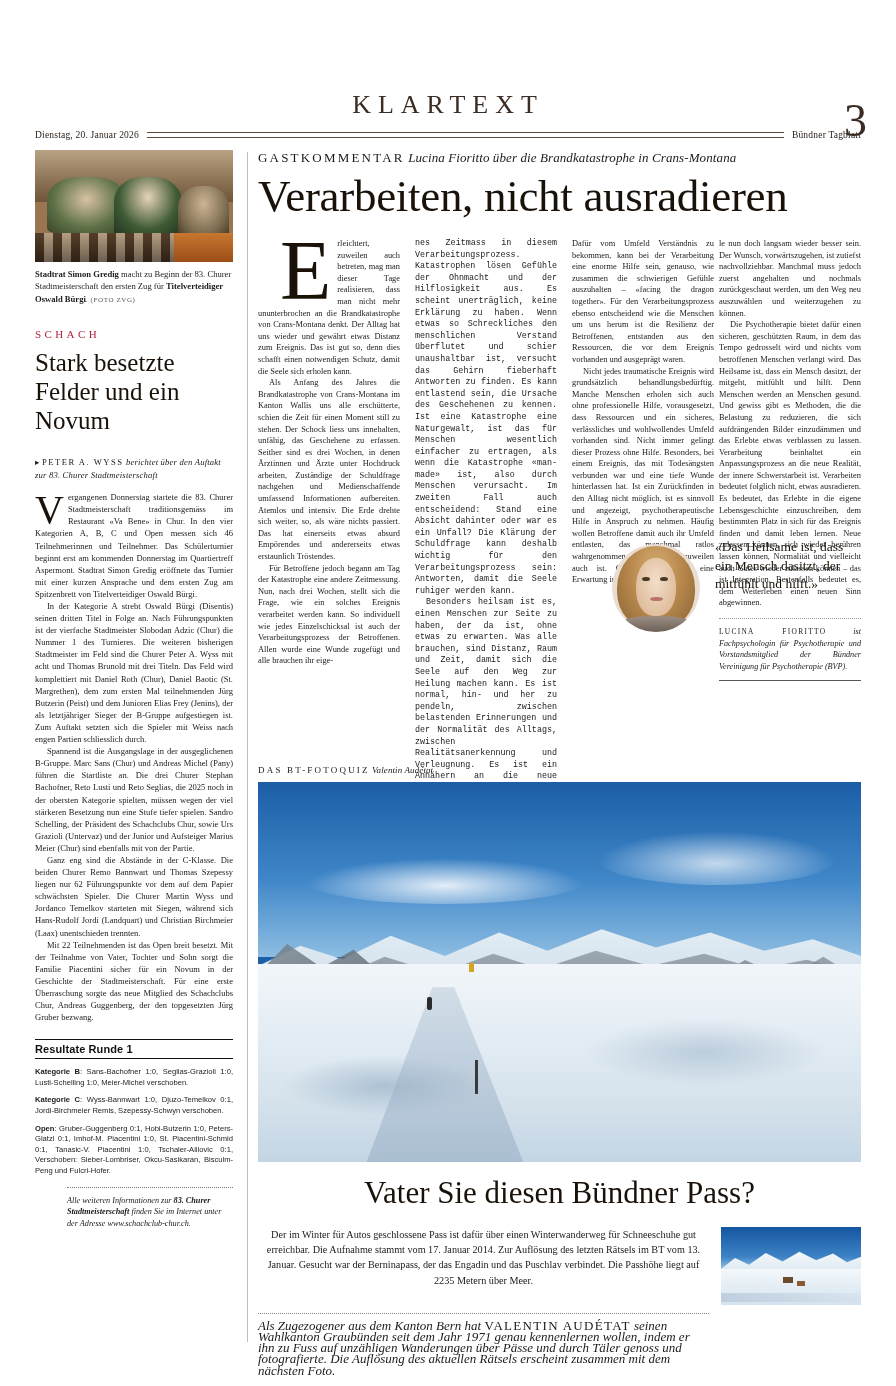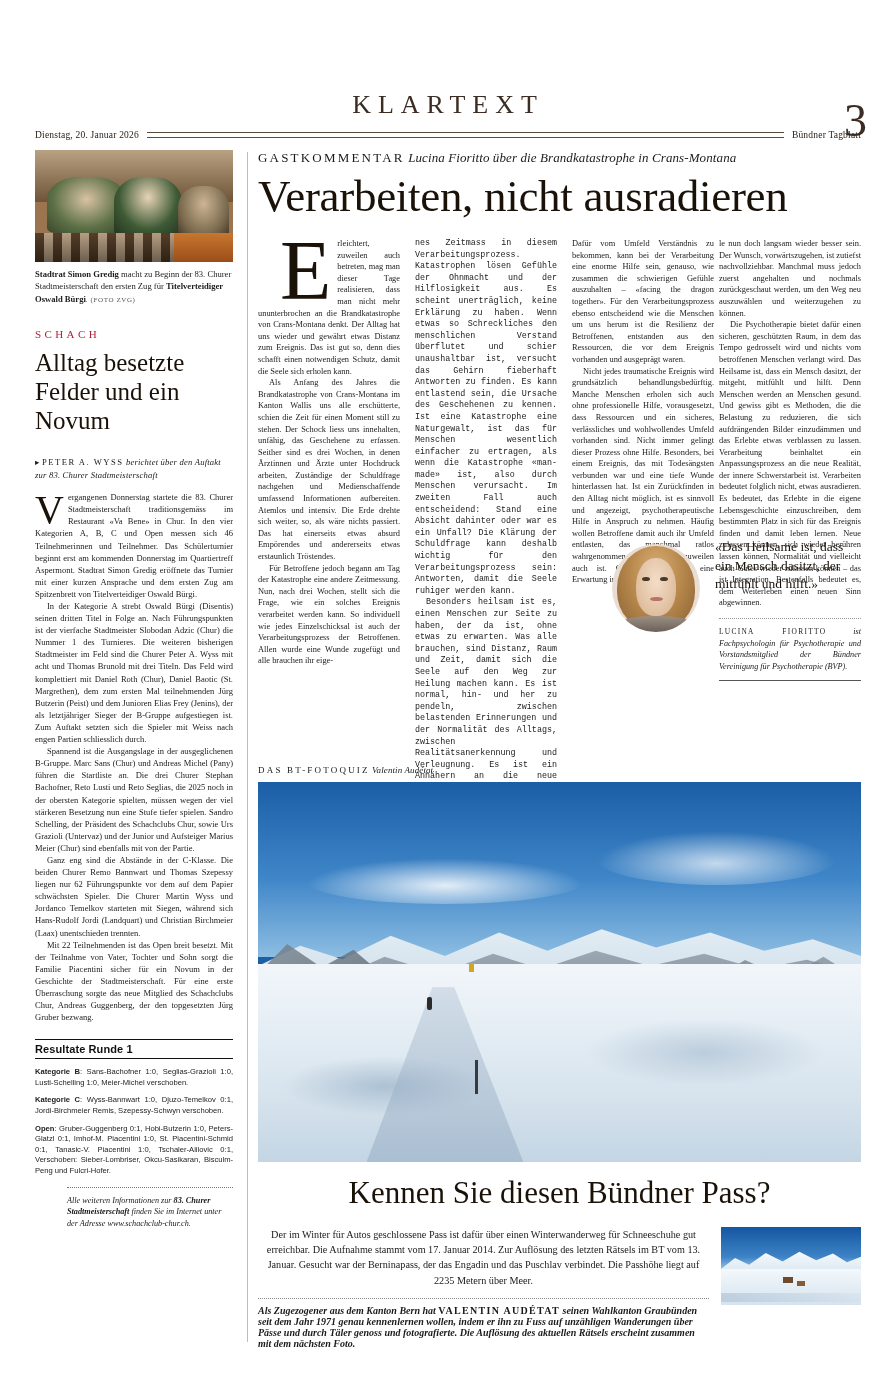--- a/index.html
+++ b/index.html
@@ -470,28 +470,27 @@
   .pass-text { width: 451px; }
   .pass-lead {
     font-size: 10.2px;
     line-height: 15.2px;
     color: #1a1a1a;
     margin: 0;
     text-align: center;
     font-family: "Liberation Serif", serif;
   }
   .pass-note {
-    margin-top: 10px;
+    margin-top: 25px;
     border-top: 1px dotted #888;
     padding-top: 6px;
-    font-size: 10px;
+    font-size: 13px;
     line-height: 11.2px;
     font-style: italic;
     color: #1a1a1a;
-    font-weight: bold;
   }
   .pass-note .pn-name { font-style: normal; letter-spacing: 1.3px; }
 
   .pass-thumb {
     width: 140px;
     height: 78px;
     position: relative;
     overflow: hidden;
     background: #1a5fa8;
     flex: none;
@@ -550,21 +549,21 @@
       <div class="board"></div>
       <div class="board-shade"></div>
       <div class="tablecloth"></div>
     </div>
 
     <div class="photo-caption">
       <b>Stadtrat Simon Gredig</b><span> macht zu Beginn der 83. Churer Stadtmeisterschaft den ersten Zug für </span><b>Titelverteidiger Oswald Bürgi</b><span class="photo-credit">. (FOTO ZVG)</span>
     </div>
 
     <div class="kicker-schach">SCHACH</div>
-    <h2 class="sidebar-headline">Alltag besetzte Felder und ein Novum</h2>
+    <h2 class="sidebar-headline">Stark besetzte Felder und ein Novum</h2>
 
     <div class="byline">
       <span>▸ </span><span class="name">PETER A. WYSS</span><span class="it"> berichtet über den Auftakt zur 83. Churer Stadtmeisterschaft</span>
     </div>
 
     <div class="sb-body">
       <p class="first"><span class="dropcap">V</span><span>ergangenen Donnerstag startete die 83. Churer Stadtmeisterschaft traditionsgemäss im Restaurant «Va Bene» in Chur. In den vier Kategorien A, B, C und Open messen sich 46 Teilnehmerinnen und Teilnehmer. Das Schülerturnier beginnt erst am kommenden Donnerstag im Quartiertreff Aspermont. Stadtrat Simon Gredig eröffnete das Turnier mit einer kurzen Ansprache und dem ersten Zug am Spitzenbrett von Titelverteidiger Oswald Bürgi.</span></p>
       <p>In der Kategorie A strebt Oswald Bürgi (Disentis) seinen dritten Titel in Folge an. Nach Führungspunkten ist der vierfache Stadtmeister Slobodan Adzic (Chur) die Nummer 1 des Turnieres. Die weiteren bisherigen Stadtmeister im Feld sind die Churer Peter A. Wyss mit acht und Thomas Brunold mit drei Titeln. Das Feld wird komplettiert mit Daniel Roth (Chur), Daniel Baotic (St. Margrethen), dem zum ersten Mal teilnehmenden Jürg Butzerin (Peist) und dem Junioren Elias Frey (Jenins), der als letztjähriger Sieger der B-Gruppe aufgestiegen ist. Zum Auftakt setzten sich die Spieler mit Weiss nach engen Partien schliesslich durch.</p>
       <p>Spannend ist die Ausgangslage in der ausgeglichenen B-Gruppe. Marc Sans (Chur) und Andreas Michel (Pany) führen die Startliste an. Die drei Churer Stephan Bachofner, Reto Lusti und Reto Seglias, die 2025 noch in der obersten Kategorie spielten, müssen wegen der viel stärkeren Besetzung nun eine Stufe tiefer spielen. Sandro Schelling, der Präsident des Schachclubs Chur, sowie Urs Grazioli (Untervaz) und der Junior und Aufsteiger Marius Meier (Chur) sind ebenfalls mit von der Partie.</p>
       <p>Ganz eng sind die Abstände in der C-Klasse. Die beiden Churer Remo Bannwart und Thomas Szepessy liegen nur 62 Führungspunkte vor dem auf dem Papier schwächsten Spieler. Die Churer Martin Wyss und Jordanco Temelkov starteten mit Siegen, während sich Hans-Rudolf Jordi (Landquart) und Christian Birchmeier (Laax) unentschieden trennten.</p>
@@ -648,21 +647,21 @@
       <div class="shadow1"></div>
       <div class="shadow2"></div>
       <div class="track"></div>
       <div class="hiker"></div>
       <div class="pole"></div>
       <div class="pole-top"></div>
     </div>
   </div>
 
   <div class="pass">
-    <h2 class="pass-title">Kennen Sie diesen Bündner Pass?</h2>
+    <h2 class="pass-title">Vater Sie diesen Bündner Pass?</h2>
     <div class="pass-body-wrap">
       <div class="pass-text">
         <p class="pass-lead">Der im Winter für Autos geschlossene Pass ist dafür über einen Winterwanderweg für Schneeschuhe gut erreichbar. Die Aufnahme stammt vom 17. Januar 2014. Zur Auflösung des letzten Rätsels im BT vom 13. Januar. Gesucht war der Berninapass, der das Engadin und das Puschlav verbindet. Die Passhöhe liegt auf 2235 Metern über Meer.</p>
         <div class="pass-note">
           <span>Als Zugezogener aus dem Kanton Bern hat </span><span class="pn-name">VALENTIN AUDÉTAT</span><span> seinen Wahlkanton Graubünden seit dem Jahr 1971 genau kennenlernen wollen, indem er ihn zu Fuss auf unzähligen Wanderungen über Pässe und durch Täler genoss und fotografierte. Die Auflösung des aktuellen Rätsels erscheint zusammen mit dem nächsten Foto.</span>
         </div>
       </div>
       <div class="pass-thumb">
         <div class="sky"></div>
         <div class="mtn"></div>

